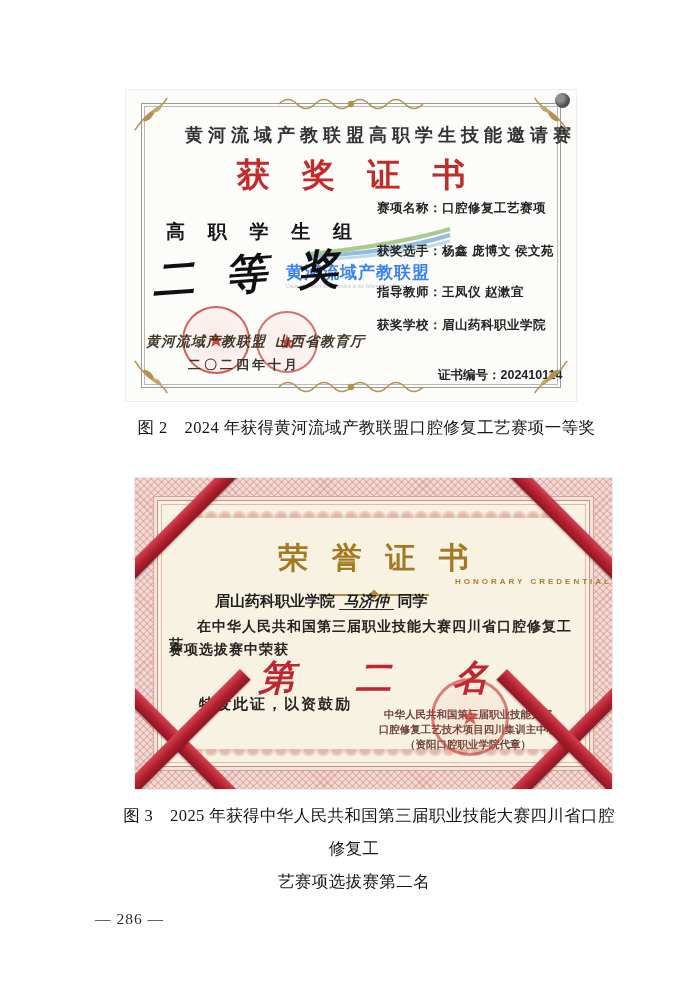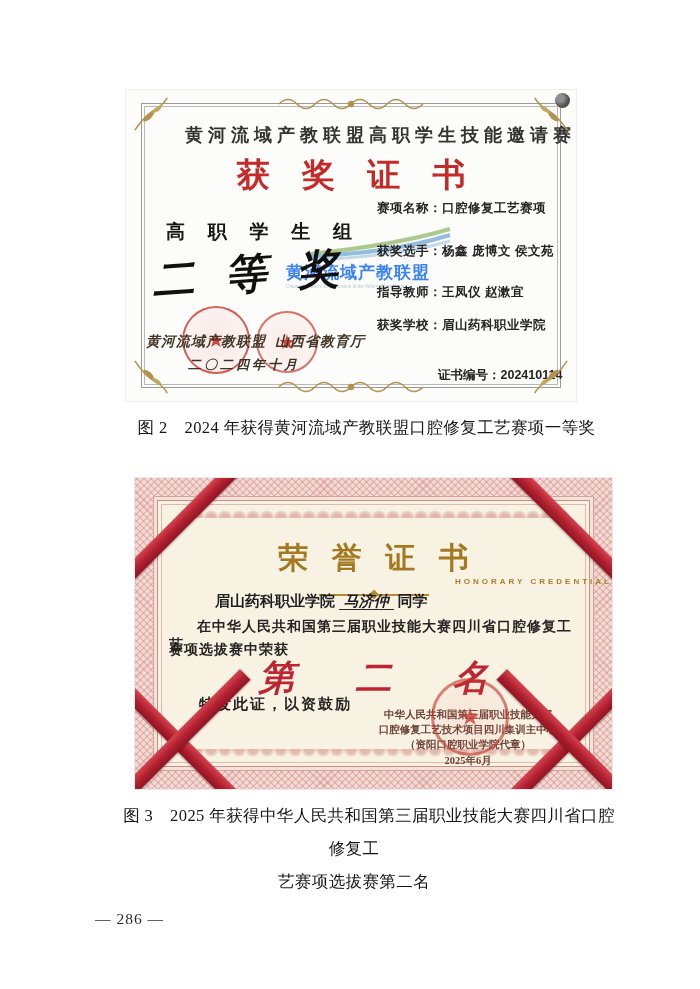--- a/index.html
+++ b/index.html
@@ -40,21 +40,21 @@
   .c1-wm-cn{font-weight:700;font-size:17px;color:#3b82f6;letter-spacing:1px;margin-top:1px;}
   .c1-wm-en{font-size:7px;color:#bcc8d4;transform:scale(.72);transform-origin:left top;white-space:nowrap;}
   .seal{border-radius:50%;position:absolute;display:flex;align-items:center;justify-content:center;}
   .c1-seal-a{left:56px;top:216px;width:64px;height:64px;border:2px solid rgba(201,58,50,.8);
              background:radial-gradient(rgba(236,120,110,.14),rgba(236,120,110,.04));}
   .c1-seal-b{left:130px;top:221px;width:58px;height:58px;border:2px solid rgba(201,58,50,.7);
              background:radial-gradient(rgba(236,120,110,.12),rgba(236,120,110,.03));}
   .seal .star{color:rgba(198,48,40,.88);font-size:20px;line-height:1;}
   .c1-issuers{position:absolute;left:20px;top:243px;z-index:2;font-weight:700;font-style:italic;
               font-size:14px;letter-spacing:1px;color:#43382a;white-space:pre;}
-  .c1-date{position:absolute;left:62px;top:266px;z-index:2;font-weight:700;font-style:italic;
+  .c1-date{position:absolute;left:62px;top:266px;z-index:2;font-weight:700;
            font-size:13px;letter-spacing:3px;color:#3c3327;}
 
   
   .caption{position:absolute;left:93px;width:522px;font-size:16.5px;color:#161616;letter-spacing:.4px;text-align:center;}
   .cap2{top:417px;text-indent:25px;}
   .cap3{top:799px;line-height:33px;}
   .cap3 .ln1{text-indent:30px;}
   .pageno{position:absolute;left:95px;top:910px;font-size:15.5px;color:#2b2b2b;letter-spacing:1px;}
 
   
@@ -199,21 +199,20 @@
     <div class="c2-body c2-body2">赛项选拔赛中荣获</div>
     <div class="c2-body c2-body1">在中华人民共和国第三届职业技能大赛四川省口腔修复工艺</div>
 
     <div class="c2-award">第 二 名</div>
     <div class="c2-grant">特发此证，以资鼓励</div>
 
     <div class="c2-issuer">
       <div>中华人民共和国第三届职业技能大赛</div>
       <div>口腔修复工艺技术项目四川集训主中心</div>
       <div>（资阳口腔职业学院代章）</div>
-      <div>2025年6月</div>
     </div>
 
     <div class="seal c2-seal">
       <span class="star">★</span>
     </div>
 
     <div class="ribbon rb-tl"></div>
     <div class="ribbon rb-tr"></div>
     <div class="ribbon rb-bl1"></div>
     <div class="ribbon rb-bl2"></div>

